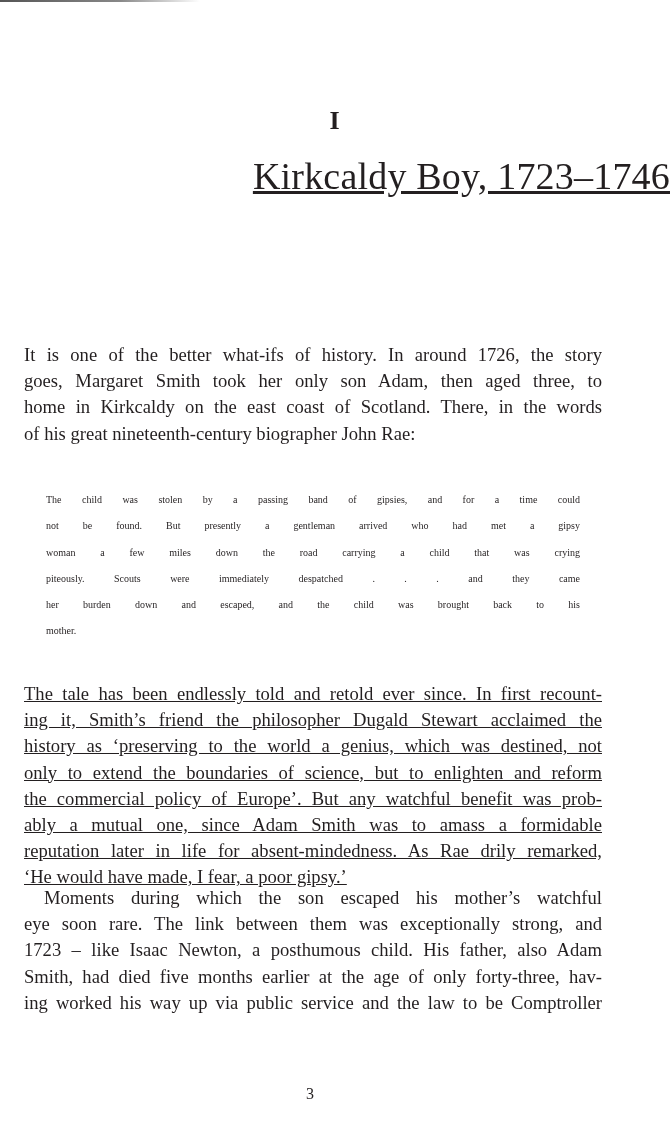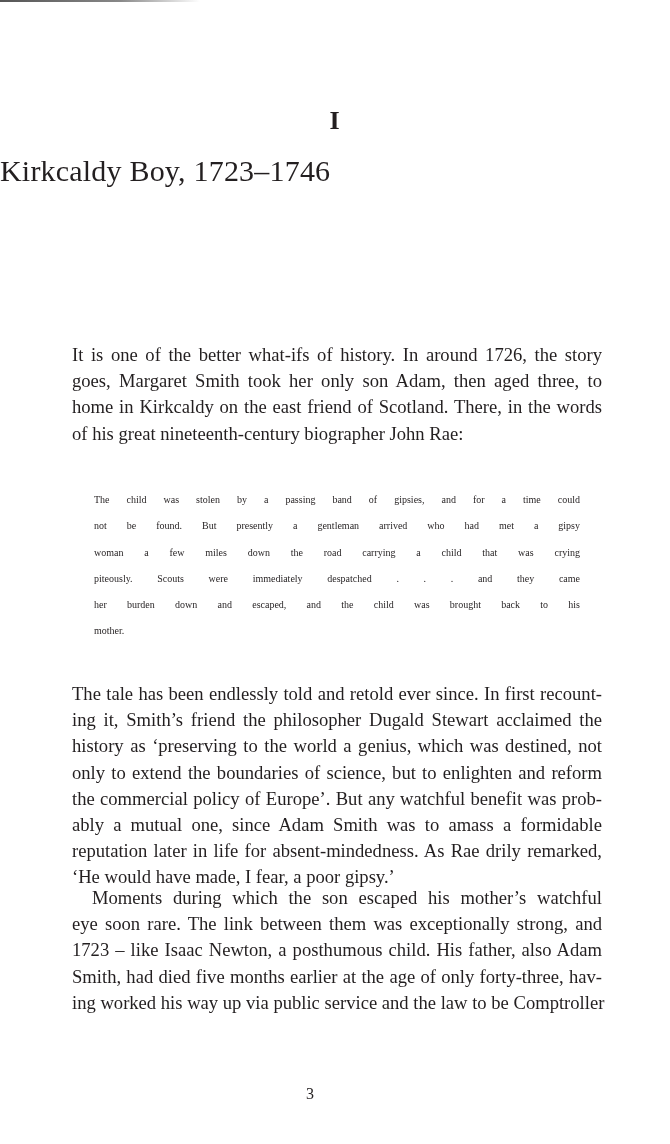--- a/index.html
+++ b/index.html
@@ -10,53 +10,53 @@
     }
     .scan-edge {
       position: absolute; left: 0; top: 0; width: 200px; height: 2px;
       background: linear-gradient(to right, #555 0%, #888 60%, rgba(200,200,200,0) 100%);
     }
     .chapter-number {
       position: absolute; top: 106px; left: 0; width: 670px; text-align: center;
       font-size: 26px; font-weight: bold; letter-spacing: 1px;
     }
     .chapter-title {
-      position: absolute; top: 154px; left: 0; width: 670px; text-align: left;
-      font-size: 30px; letter-spacing: 0.2px;
+      position: absolute; top: 154px; left: 0; width: 670px; text-align: right;
+      font-size: 38px; letter-spacing: 0.2px; text-decoration: underline;
     }
     .body-text {
       position: absolute; left: 24px; width: 578px;
       font-size: 18.6px; line-height: 26.2px; text-align: justify;
     }
     .p1 { top: 342px; }
     .quote {
       position: absolute; left: 46px; width: 534px; top: 487px;
       font-size: 10px; line-height: 26.3px; text-align: justify;
     }
-    .p2 { top: 681px; }
+    .p2 { top: 681px; text-decoration: underline; }
     .p3 { top: 885px; text-indent: 20px; }
-    .line { display: block; text-align: justify; text-align-last: justify; white-space: nowrap; margin-left: 48px; }
+    .line { display: block; text-align: justify; text-align-last: justify; white-space: nowrap; }
     .line.last { text-align-last: left; }
     .page-number {
       position: absolute; top: 1085px; left: 0; width: 620px; text-align: center;
       font-size: 16px;
     }
   </style>
 </head>
 <body>
 
 <div class="scan-edge"></div>
 
 <div class="chapter-number">I</div>
 <div class="chapter-title">Kirkcaldy Boy, 1723–1746</div>
 
 <div class="body-text p1">
   <span class="line">It is one of the better what-ifs of history. In around 1726, the story</span>
   <span class="line">goes, Margaret Smith took her only son Adam, then aged three, to</span>
-  <span class="line">home in Kirkcaldy on the east friend of Scotland. There, in the words</span>
+  <span class="line">home in Kirkcaldy on the east coast of Scotland. There, in the words</span>
   <span class="line last">of his great nineteenth-century biographer John Rae:</span>
 </div>
 
 <div class="quote">
   <span class="line">The child was stolen by a passing band of gipsies, and for a time could</span>
   <span class="line">not be found. But presently a gentleman arrived who had met a gipsy</span>
   <span class="line">woman a few miles down the road carrying a child that was crying</span>
   <span class="line">piteously. Scouts were immediately despatched . . . and they came</span>
   <span class="line">her burden down and escaped, and the child was brought back to his</span>
   <span class="line last">mother.</span>

